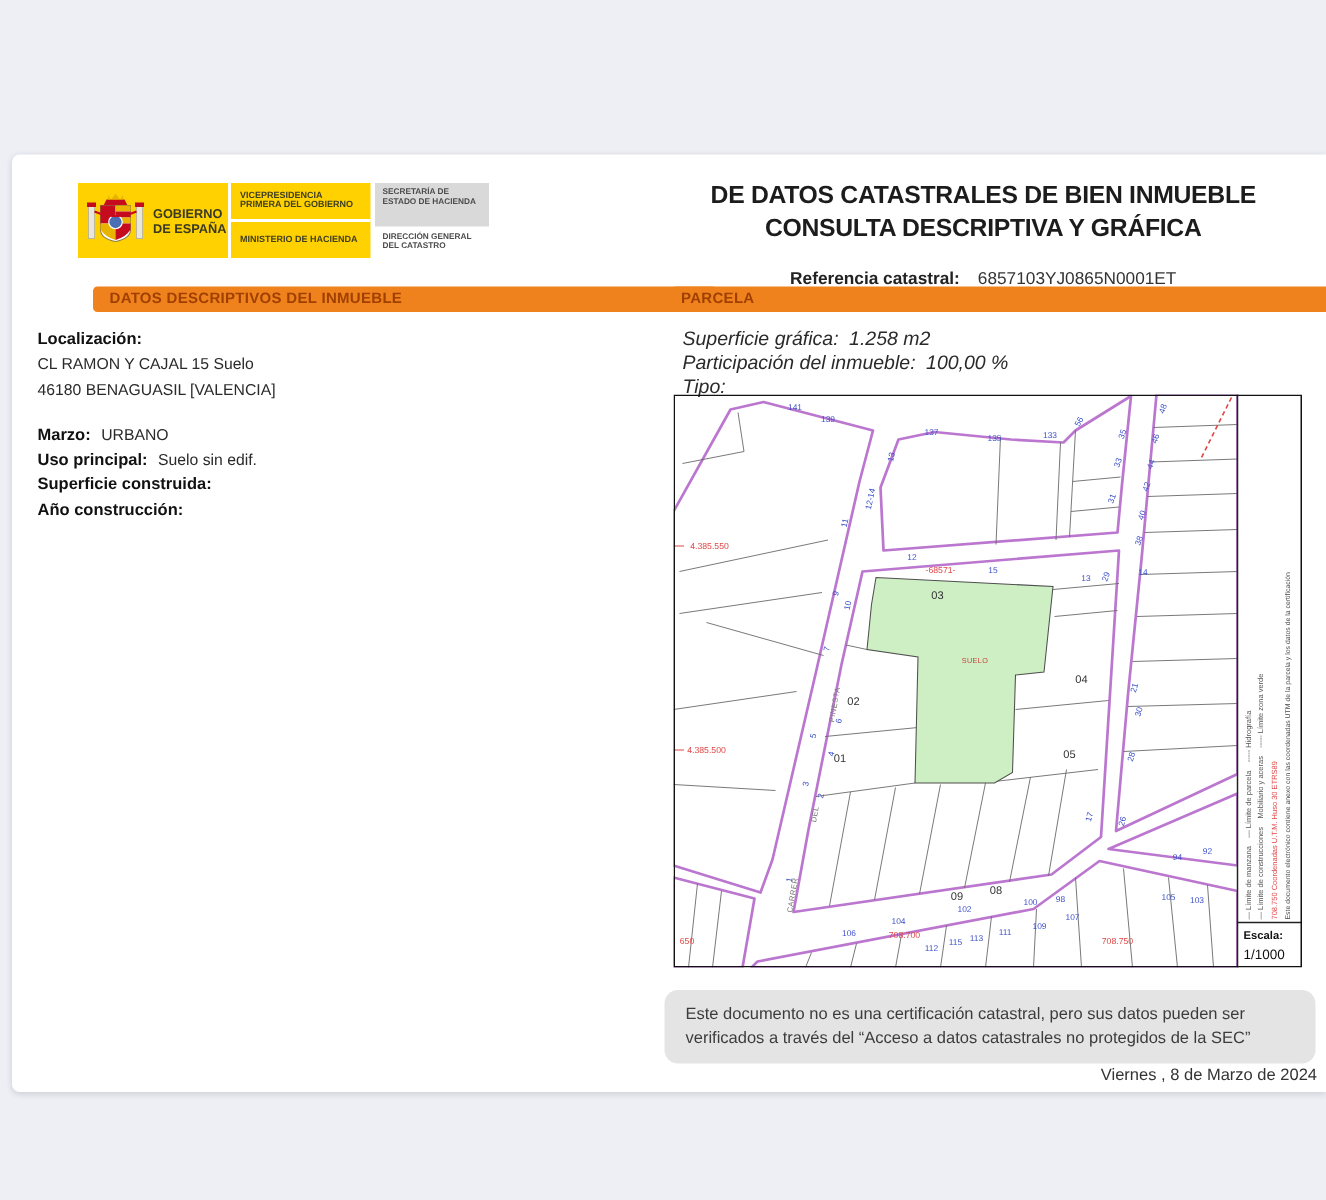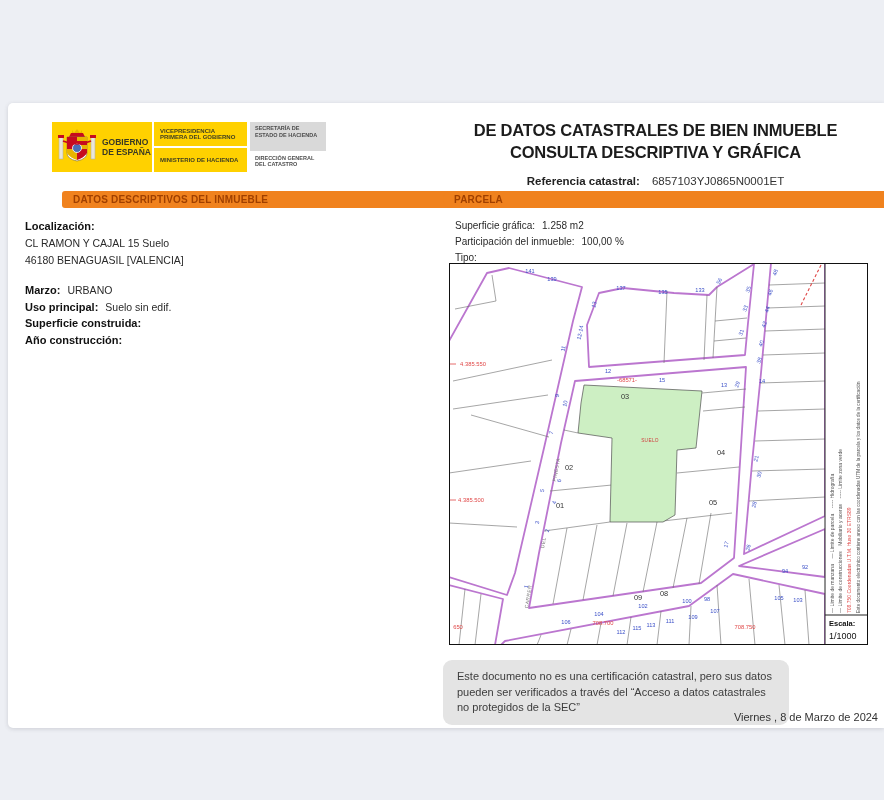--- a/index.html
+++ b/index.html
@@ -27,37 +27,37 @@
   .logo-right{width:76px;margin-left:3px;display:flex;flex-direction:column;}
   .gray-box{height:27px;background:#d9d9d9;padding:3px 5px;
     font-size:5.5px;line-height:6.5px;color:#4c4c4c;font-weight:bold;text-transform:uppercase;}
   .dir-box{height:20px;padding:4px 5px 0 5px;
     font-size:5.5px;line-height:6.5px;color:#4c4c4c;font-weight:bold;text-transform:uppercase;}
   .arms{margin-left:5px;}
   .gov-text{font-size:8.5px;font-weight:bold;line-height:10px;color:#3a3a24;margin-left:5px;}
   
   .title-block{position:absolute;left:435px;top:16px;width:425px;text-align:center;}
   .title-l{font-size:16.5px;font-weight:bold;color:#1c1c1c;line-height:22px;letter-spacing:-.2px;}
-  .ref-row{margin-top:12px;font-size:11.5px;}
+  .ref-row{margin-top:17px;font-size:11.5px;}
   .ref-row .lab{font-weight:bold;margin-right:12px;}
   .ref-row .val{color:#333;}
   
   .obar{position:absolute;height:17px;background:var(--accent_orange);border-radius:3px;
     font-size:10px;font-weight:bold;color:var(--bar_text);
     display:flex;align-items:center;padding-left:11px;box-sizing:border-box;letter-spacing:.2px;}
   .obar-left{left:6px;top:88px;width:416px;margin-left:48px;}
   .obar-right{left:435px;top:88px;width:470px;border-radius:8px;}
   
   .ldata{position:absolute;left:17px;top:117px;font-size:10.5px;color:#2a2a2a;}
   .ldata .b{font-weight:bold;font-size:11px;color:#111;}
   .row{margin-bottom:4px;line-height:13px;}
   .gap{height:11px;}
   .kv{line-height:16.5px;}
   .kv .b{margin-right:7px;}
-  .rdata{position:absolute;left:447px;top:115px;font-size:10px;color:#2a2a2a;}
+  .rdata{position:absolute;left:447px;top:115px;font-size:13px;color:#2a2a2a;font-style:italic;}
   .rdata .kv{line-height:16px;}
   
   .map-frame{position:absolute;left:441px;top:160px;width:419px;height:382px;}
   .map-frame svg{display:block;}
   .mline{stroke:#111;stroke-width:1;fill:none;}
   .blk{fill:#fff;stroke:var(--map_purple);stroke-width:1.8;stroke-linejoin:round;}
   .inner{stroke:#6a6a6a;stroke-width:.6;fill:none;}
   .green{fill:var(--parcel_green);stroke:#4f4f4f;stroke-width:.7;}
   .redline{stroke:var(--coord_red);stroke-width:1.1;stroke-dasharray:3 2.2;fill:none;}
   .rtick{stroke:var(--coord_red);stroke-width:.8;}
@@ -66,21 +66,21 @@
   .ml-k{fill:#333;font-size:7.4px;text-anchor:middle;}
   .ml-r{fill:var(--coord_red);font-size:5.8px;text-anchor:middle;}
   .ml-g{fill:#cf3d3d;font-size:4.8px;text-anchor:middle;letter-spacing:.3px;}
   .ml-s{fill:#7a7a7a;font-size:5px;text-anchor:middle;letter-spacing:.4px;}
   .leg{fill:#565656;font-size:5px;}
   .leg-red{fill:var(--coord_red);font-size:5px;}
   .leg-note{fill:#4a4a4a;font-size:4.6px;}
   .esc-l{fill:#111;font-size:7.5px;font-weight:bold;}
   .esc-v{fill:#111;font-size:9px;}
   
-  .disclaimer{position:absolute;left:435px;top:557px;width:346px;box-sizing:border-box;
+  .disclaimer{position:absolute;left:435px;top:557px;width:434px;box-sizing:border-box;
     background:#e4e4e4;border-radius:9px;padding:9px 14px;
     font-size:11px;line-height:15.5px;color:#3c3c3c;}
   .dateline{position:absolute;right:6px;top:608px;font-size:11px;color:#333;}
 </style>
 </head>
 <body>
 
 <div class="doc">
 
   <div class="logo-row">

